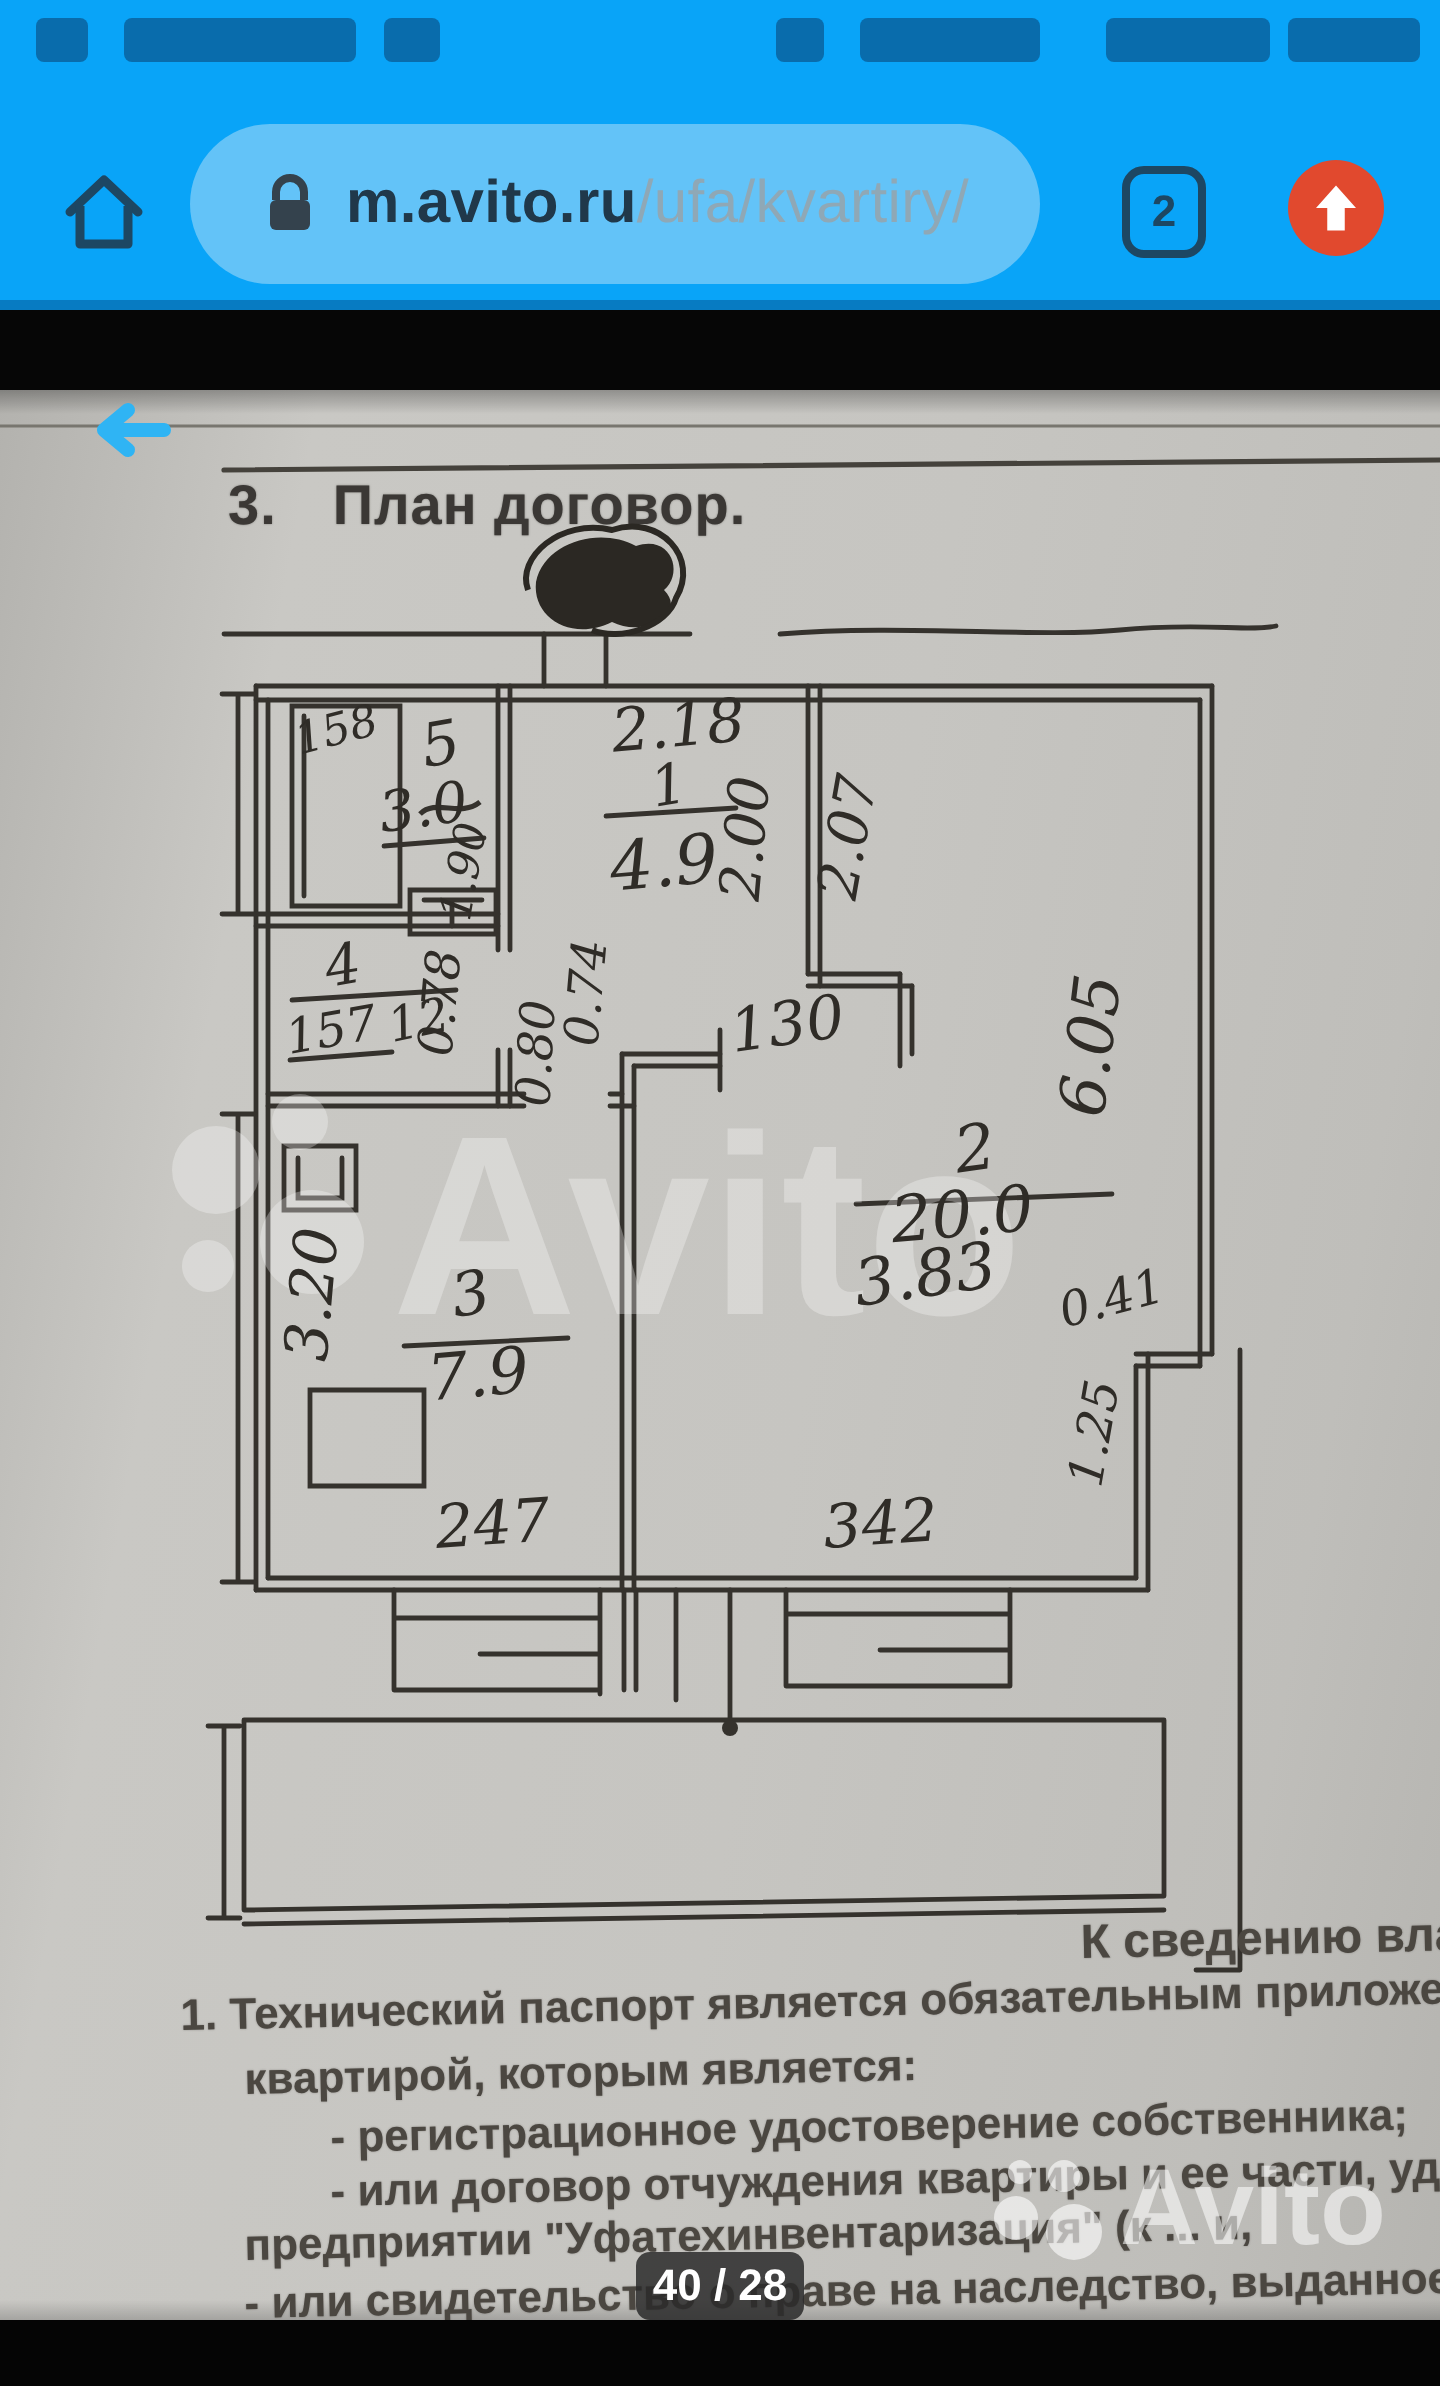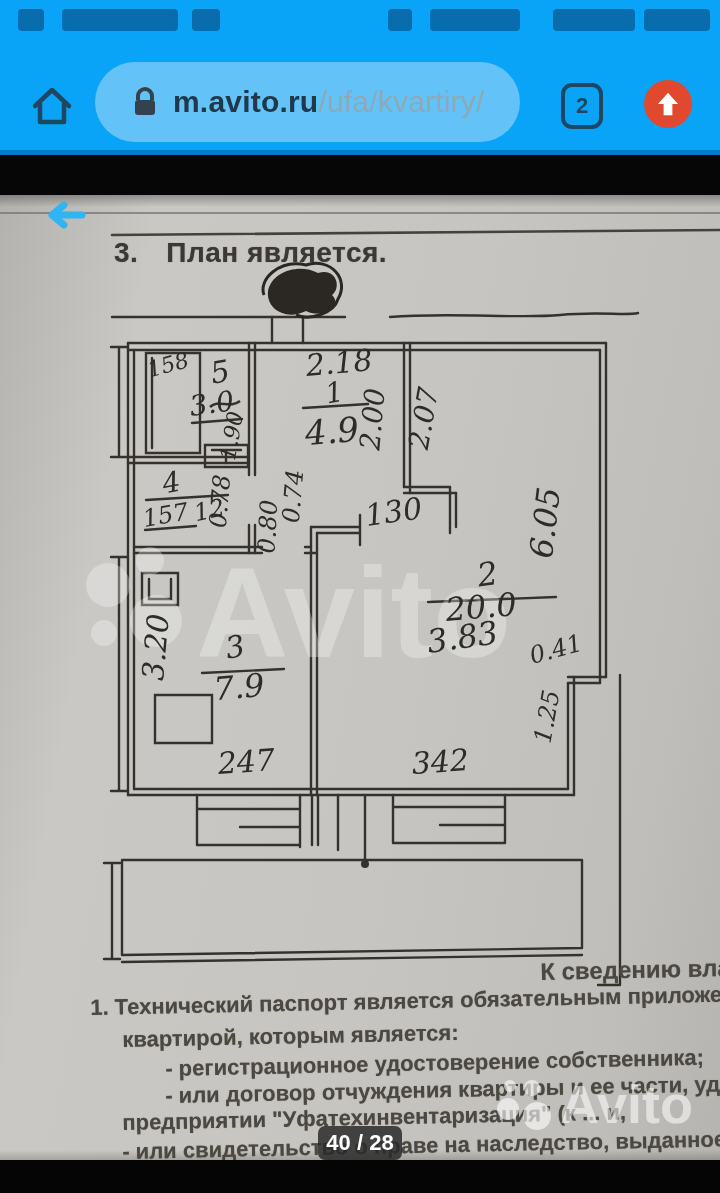--- a/index.html
+++ b/index.html
@@ -96,21 +96,21 @@
 
   <div class="gap-top"></div>
 
   <div class="scan">
 
     <svg class="back-arrow" width="46" height="30" viewBox="0 0 46 30">
       <path d="M40 15 H10 M10 15 L22 5 M10 15 L22 25" fill="none" stroke="#2fb4f4" stroke-width="7" stroke-linecap="round" stroke-linejoin="round"></path>
     </svg>
 
     <div class="heading">
-      <span>3.</span><span class="ht">План является.</span>
+      <span>3.</span><span class="ht">План договор.</span>
     </div>
 
     <svg class="plan-svg" width="720" height="965" viewBox="0 0 720 965">
       <g fill="none" stroke="#35322d" stroke-width="2.4" stroke-linecap="round">
 
         <path d="M0 18 H720" stroke="#78766f" stroke-width="1.6"></path>
         <path d="M112 40 L720 35" stroke="#45423c" stroke-width="2.6"></path>
 
         <path d="M112 122 H345"></path>
         <path d="M390 122 C450 117 520 124 560 120 S625 121 638 118"></path>

